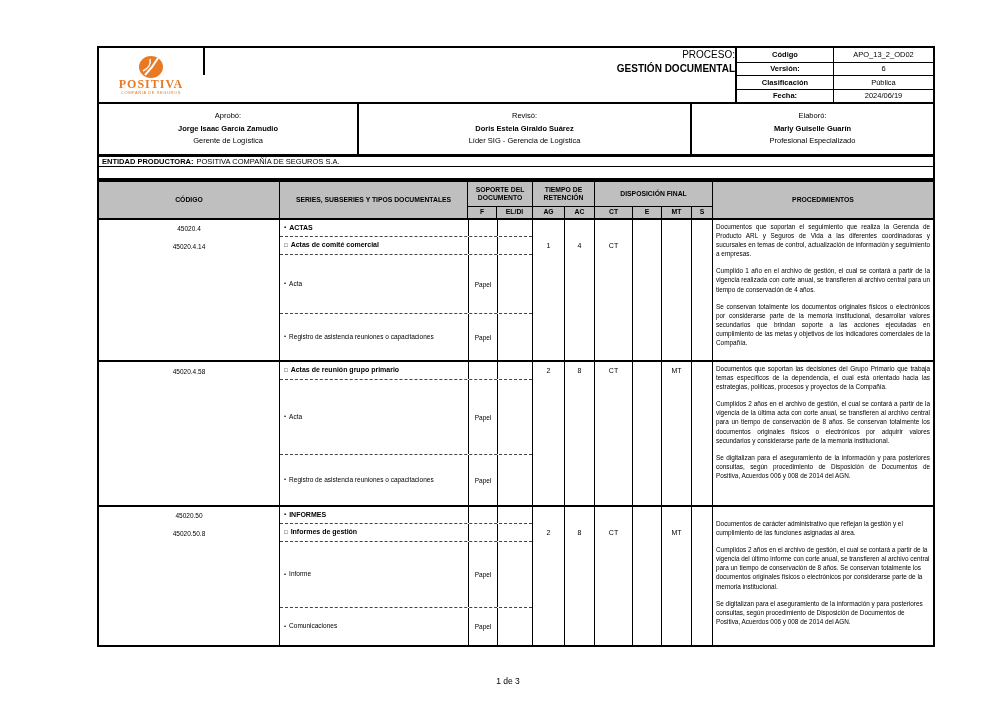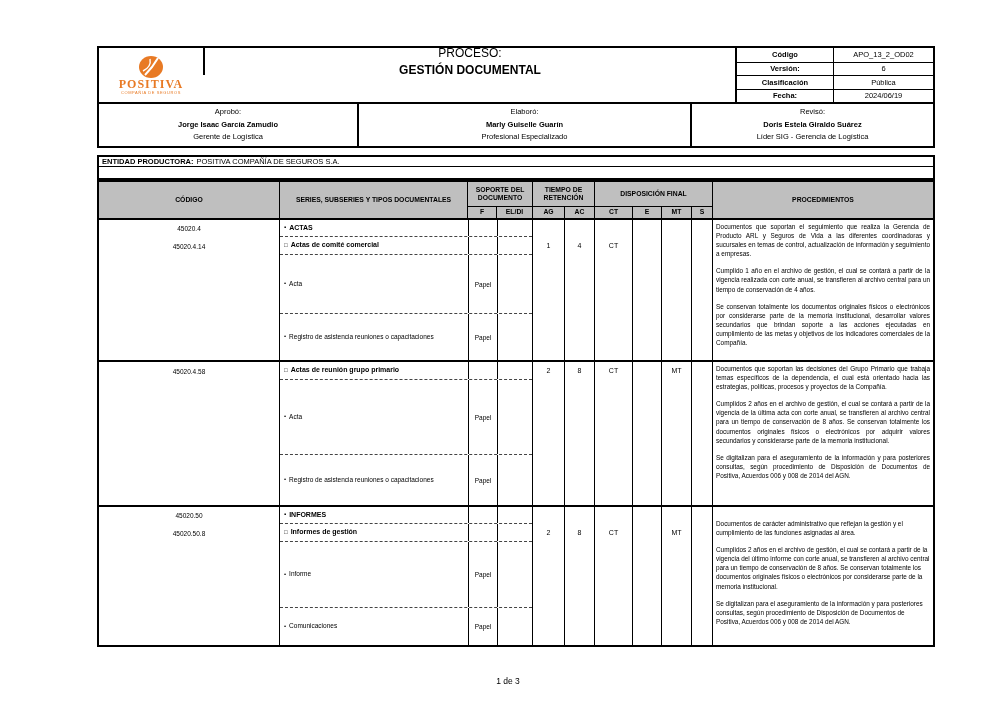--- a/index.html
+++ b/index.html
@@ -9,31 +9,31 @@
   .page { position:absolute; inset:0; background:#fff; overflow:hidden; }
   .doc { position:absolute; left:97px; top:46px; width:838px; }
 
   
   .hdr { position:absolute; top:0; left:0; width:838px; height:58px; border:2px solid #000;
          display:grid; grid-template-columns:104px 1fr 98px 100px; grid-template-rows:repeat(4,13.5px); }
   .hdr-logo { grid-column:1; grid-row:1/5; display:flex; flex-direction:column; align-items:center; justify-content:center; }
   .logo-brand { font-family:"Liberation Serif", serif; font-weight:bold; font-size:12px; letter-spacing:1px; color:#e87a25; line-height:11px; }
   .logo-tagline { font-size:4px; letter-spacing:.6px; color:#e87a25; line-height:5px; }
   .hdr-proc { grid-column:2; grid-row:1/3; border-left:2px solid #000;
-              display:flex; flex-direction:column; align-items:center; justify-content:center; font-size:12px; line-height:1.35; }
+              display:flex; flex-direction:column; align-items:flex-end; justify-content:center; font-size:10px; line-height:1.35; }
   .hdr-title { grid-column:2; grid-row:3/5; border-left:2px solid #000; border-top:2px solid #000;
                display:flex; align-items:center; justify-content:center; font-size:7.5px; text-align:center; }
   .info-lab, .info-val { display:flex; align-items:center; justify-content:center; font-size:7.5px; }
   .info-lab { border-left:2px solid #000; font-weight:bold; grid-column:3; }
   .info-val { border-left:1px solid #000; grid-column:4; }
   .r1 { grid-row:1; } .r2 { grid-row:2; } .r3 { grid-row:3; } .r4 { grid-row:4; }
   .r2, .r3, .r4 { border-top:1px solid #000; }
 
   
-  .sigs { position:absolute; top:58px; left:0; width:838px; height:44px; border:2px solid #000; border-top:0;
+  .sigs { position:absolute; top:58px; left:0; width:838px; height:52px; border:2px solid #000; border-top:0;
           display:grid; grid-template-columns:258px 333px 1fr; }
   .sig { display:flex; flex-direction:column; align-items:center; justify-content:center; font-size:7.5px; line-height:12.5px; }
   .sig + .sig { border-left:2px solid #000; }
 
   
   .producer { position:absolute; top:109px; left:0; width:838px; height:25px; border:2px solid #000; }
   .prow { height:10px; display:flex; align-items:center; padding-left:3px; font-size:7.5px; line-height:10px; }
   .prow-top { border-bottom:1px solid #000; }
   .prow .b { margin-right:3px; }
 
@@ -103,28 +103,28 @@
       <div class="info-val r4">2024/06/19</div>
     </div>
 
     <div class="sigs">
       <div class="sig">
         <div>Aprobó:</div>
         <div class="b">Jorge Isaac García Zamudio</div>
         <div>Gerente de Logística</div>
       </div>
       <div class="sig">
+        <div>Revisó:</div>
+        <div class="b">Doris Estela Giraldo Suárez</div>
+        <div>Líder SIG - Gerencia de Logística</div>
+      </div>
+      <div class="sig">
         <div>Elaboró:</div>
         <div class="b">Marly Guiselle Guarín</div>
         <div>Profesional Especializado</div>
-      </div>
-      <div class="sig">
-        <div>Revisó:</div>
-        <div class="b">Doris Estela Giraldo Suárez</div>
-        <div>Líder SIG - Gerencia de Logística</div>
       </div>
     </div>
 
     <div class="producer">
       <div class="prow prow-top">
         <span class="b">ENTIDAD PRODUCTORA:</span>
         <span>POSITIVA COMPAÑÍA DE SEGUROS S.A.</span>
       </div>
     </div>
 

